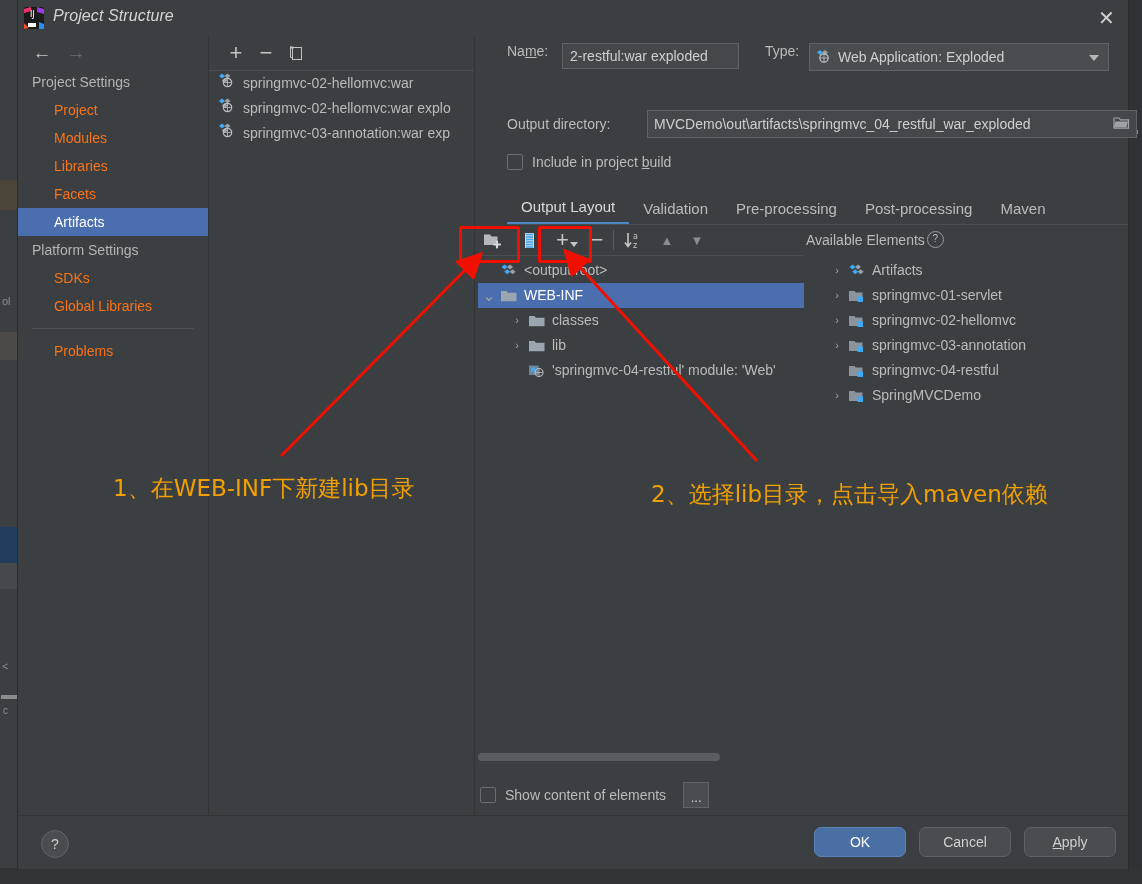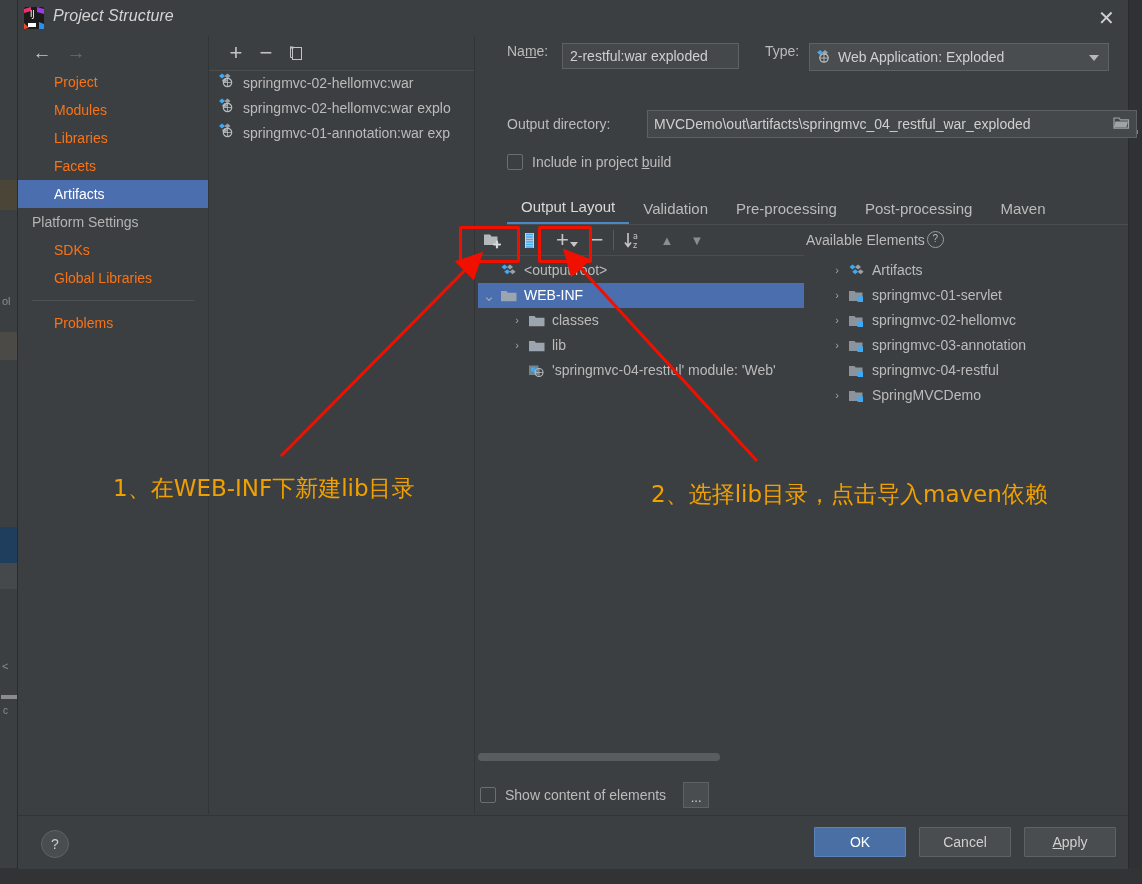--- a/index.html
+++ b/index.html
@@ -97,21 +97,21 @@
   .chev{width:22px;text-align:center;color:#a3a6a8;font-size:11px;flex:0 0 22px;}
   .tico{width:20px;margin-right:4px;flex:0 0 20px;display:flex;align-items:center;}
 
   #lay-hscroll{position:absolute;left:478px;top:753px;width:242px;height:8px;background:#5a5d5f;border-radius:4px;}
   #row-show{position:absolute;left:480px;top:782px;display:flex;align-items:center;}
   #dots-btn{margin-left:17px;width:26px;height:26px;background:#4a4d4f;border:1px solid #5e6264;display:flex;align-items:flex-end;justify-content:center;color:#cfcfcf;font-size:13px;padding-bottom:2px;box-sizing:border-box;}
 
   
   #bottombar{position:absolute;left:0;top:815px;width:1110px;height:53px;background:#3c3f41;border-top:1px solid #323436;}
   #help-btn{position:absolute;left:23px;top:14px;width:26px;height:26px;border-radius:50%;background:#4a4d4f;border:1px solid #5f6365;color:#cfcfcf;font-size:14px;display:flex;align-items:center;justify-content:center;}
-  .dlgbtn{position:absolute;top:11px;height:30px;display:flex;align-items:center;justify-content:center;font-size:14px;border-radius:1px;box-sizing:border-box;}
+  .dlgbtn{position:absolute;top:11px;height:30px;display:flex;align-items:center;justify-content:center;font-size:14px;border-radius:7px;box-sizing:border-box;}
   #btn-ok{left:796px;width:92px;background:#4a6fa4;border:1px solid #5a82bb;color:#ffffff;}
   #btn-cancel{left:901px;width:92px;background:#4a4d4f;border:1px solid #5e6264;color:#cfcfcf;}
   #btn-apply{left:1006px;width:92px;background:#4a4d4f;border:1px solid #5e6264;color:#cfcfcf;}
   .ul{text-decoration:underline;}
 
   
   .anno-text{position:absolute;color:#f0a000;font-size:23px;white-space:nowrap;font-family:"DejaVu Sans",sans-serif;font-weight:500;}
   #anno1{left:113px;top:473px;}
   #anno2{left:651px;top:479px;}
   .redbox{position:absolute;border:3px solid #f01000;border-radius:2px;}
@@ -155,20 +155,21 @@
     <div id="title-text">Project Structure</div>
     <div id="close-btn">✕</div>
   </div>
 
   <div id="pane-sidebar">
     <div id="nav-arrows">
       <div class="nav-arrow" id="nav-back">←</div>
       <div class="nav-arrow" id="nav-fwd">→</div>
     </div>
 
+    <div class="side-group">Project Settings</div>
     <div class="side-item">Project</div>
     <div class="side-item">Modules</div>
     <div class="side-item">Libraries</div>
     <div class="side-item">Facets</div>
     <div class="side-item selected">Artifacts</div>
 
     <div class="side-group">Platform Settings</div>
     <div class="side-item">SDKs</div>
     <div class="side-item">Global Libraries</div>
 
@@ -210,21 +211,21 @@
           <span>springmvc-02-hellomvc:war explo</span>
         </div>
         <div class="art-row">
           <span class="art-ico"><svg width="18" height="15" viewBox="0 0 18 15">
               <path d="M4 0.5 L7 3 L4 5.5 L1 3 Z" fill="#3fa9f5"></path>
               <path d="M9.5 0.5 L12.5 3 L9.5 5.5 L6.5 3 Z" fill="#9aa0a6"></path>
               <path d="M6.8 5 L9.8 7.5 L6.8 10 L3.8 7.5 Z" fill="#9aa0a6"></path>
               <circle cx="9.5" cy="9.5" r="4.2" fill="none" stroke="#b9bdc0" stroke-width="1.2"></circle>
               <path d="M5.3 9.5 h8.4 M9.5 5.3 v8.4" stroke="#b9bdc0" stroke-width=".8"></path>
             </svg></span>
-          <span>springmvc-01-annotation:war exp</span>
+          <span>springmvc-03-annotation:war exp</span>
         </div>
       </div>
     <div id="list-hscroll"></div>
   </div>
 
   <div id="pane-detail">
 
     <div id="row-name">
       <span id="name-label" class="lbl">Na<span class="ul">m</span>e:</span>
       <div id="name-input">2-restful:war exploded</div>

